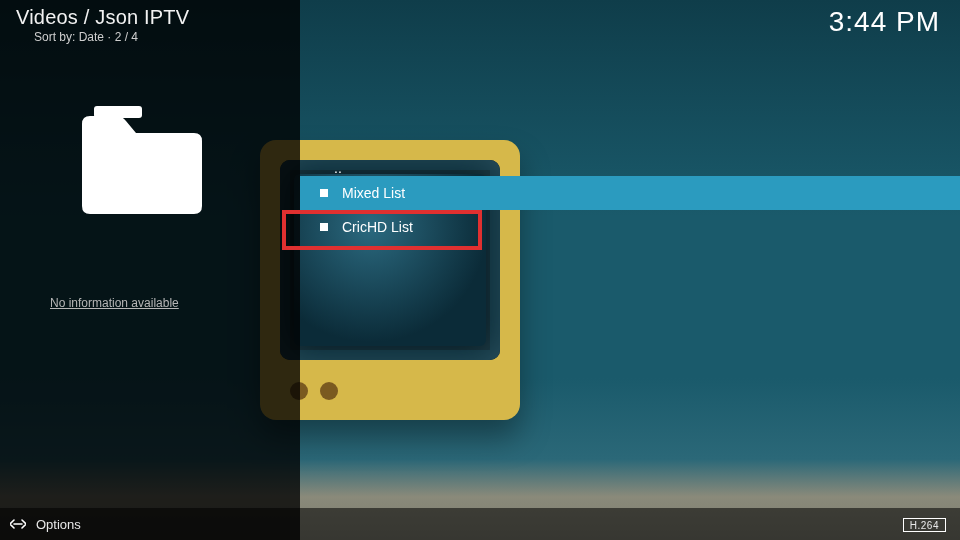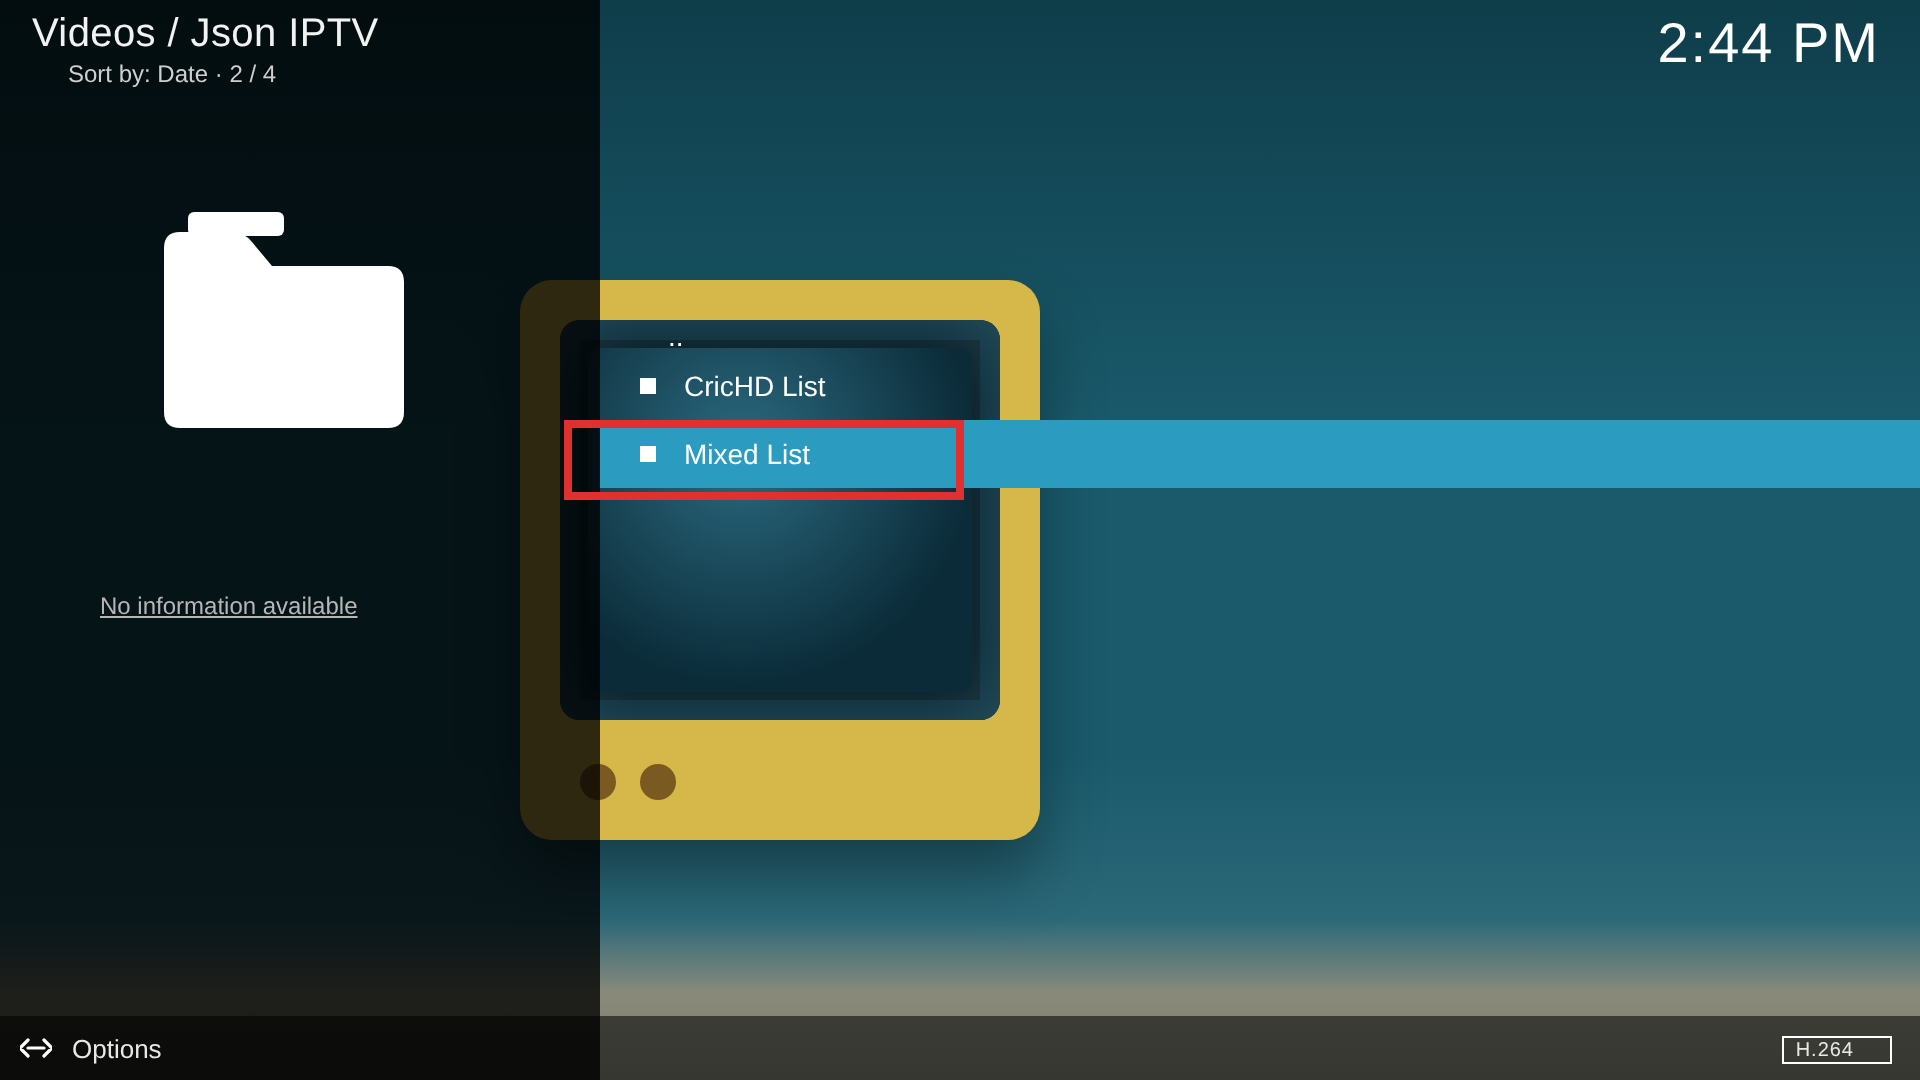--- a/index.html
+++ b/index.html
@@ -146,21 +146,21 @@
     align-items: center;
     gap: 10px;
     padding-left: 10px;
     cursor: pointer;
   }
   .footer .codec {
     position: absolute;
     right: 14px;
     bottom: 8px;
     border: 1px solid #ffffff;
-    padding: 1px 18px 0 6px;
+    padding: 1px 6px 0 6px;
     font-size: 10px;
     letter-spacing: 0.5px;
   }
 </style>
 </head>
 <body>
 
 <div class="screen">
 
   <div class="tv">
@@ -174,34 +174,34 @@
     <div class="sortline">Sort by: Date  ·  2 / 4</div>
 
     <svg class="folder-icon" viewBox="0 0 140 120">
       <path d="M10 35 L10 110 Q10 118 18 118 L122 118 Q130 118 130 110 L130 45 Q130 37 122 37 L64 37 L54 25 Q50 20 44 20 L18 20 Q10 20 10 28 Z" fill="#ffffff"></path>
       <rect x="22" y="10" width="48" height="12" rx="3" fill="#ffffff"></rect>
     </svg>
 
     <div class="info-text">No information available</div>
   </div>
 
-  <div class="clock">2:44 PM</div>
+  <div class="clock">3:44 PM</div>
 
   <div class="list">
     <div class="parent-row">
       <span>..</span>
     </div>
 
+    <div class="row selected">
+      <span class="bullet"></span>
+      <span>Mixed List</span>
+    </div>
     <div class="row">
       <span class="bullet"></span>
       <span>CricHD List</span>
-    </div>
-    <div class="row selected">
-      <span class="bullet"></span>
-      <span>Mixed List</span>
     </div>
   </div>
 
   <div class="red-highlight"></div>
 
   <div class="footer">
     <div class="options">
       <svg width="16" height="16" viewBox="0 0 16 16">
         <path d="M4 2 L0 6 L4 10 M4 6 L12 6 M12 2 L16 6 L12 10" stroke="#ffffff" stroke-width="1.6" fill="none" stroke-linecap="round" stroke-linejoin="round" transform="translate(0 2)"></path>
       </svg>

